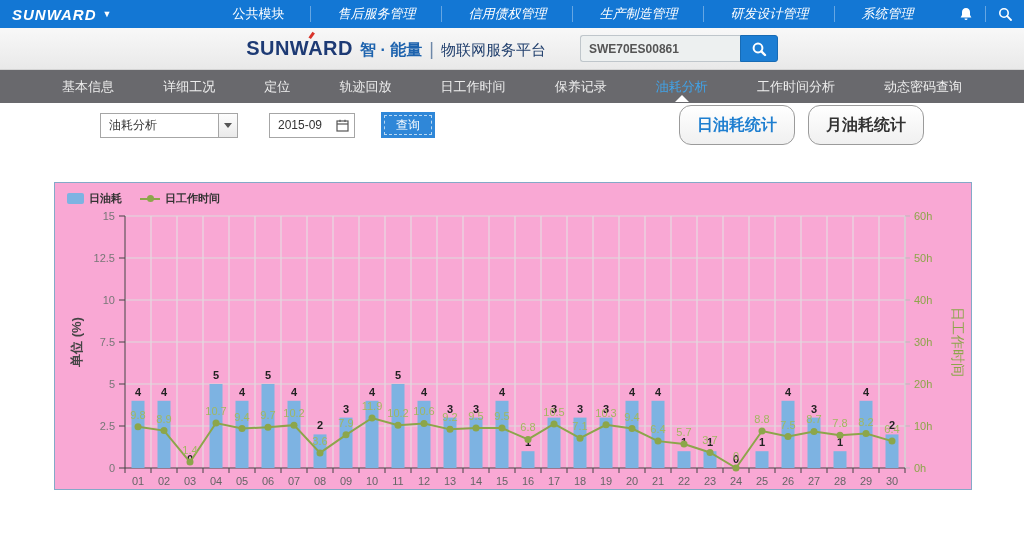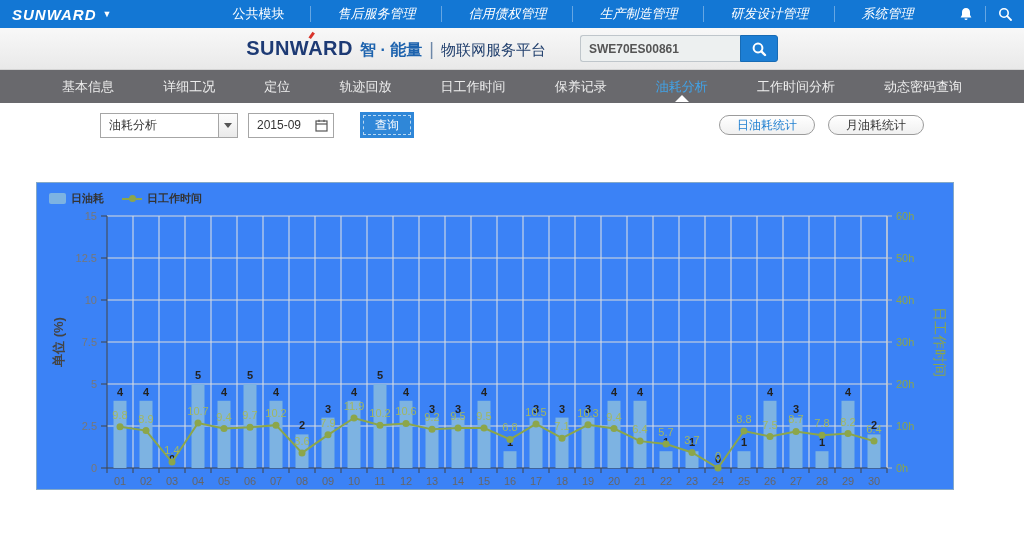--- a/index.html
+++ b/index.html
@@ -35,31 +35,31 @@
   .subnav .tab.active { color:#41a3e8; }
   .subnav .tab.active .tri { position:absolute; bottom:0; left:50%; margin-left:-7px; width:0; height:0; border-left:7px solid transparent; border-right:7px solid transparent; border-bottom:7px solid #ffffff; }
 
   
   .filterbar { height:44px; display:flex; align-items:center; background:#fff; }
   .filter-left { display:flex; align-items:center; gap:10px; margin-left:100px; }
   .selectbox { width:138px; height:25px; border:1px solid #a6a6a6; background:#fff; display:flex; align-items:center; font-size:12px; color:#333; cursor:pointer; position:relative; }
   .selectbox .sel-text { padding-left:8px; flex:1; }
   .selectbox .arrow-cell { width:19px; height:100%; border-left:1px solid #a6a6a6; background:linear-gradient(#fdfdfd,#eaeaea); display:flex; align-items:center; justify-content:center; }
   .chev { width:0; height:0; border-left:4px solid transparent; border-right:4px solid transparent; border-top:5px solid #555; }
-  .datebox { width:86px; height:25px; border:1px solid #a6a6a6; background:#fff; display:flex; align-items:center; font-size:12px; color:#333; cursor:pointer; }
+  .datebox { width:86px; height:25px; border:1px solid #a6a6a6; background:#fff; display:flex; align-items:center; font-size:12px; color:#333; cursor:pointer;margin-left:21px; }
   .datebox .date-text { padding-left:8px; flex:1; }
   .datebox .cal { margin-right:5px; display:flex; }
   .query-btn { margin-left:16px; height:26px; padding:0 14px; background:#2f87d8; color:#fff; font-size:12px; border:1px solid #2f87d8; outline:1px dashed #b9d8f2; outline-offset:-4px; cursor:pointer; }
   .filter-right { margin-left:auto; margin-right:100px; display:flex; gap:13px; }
-  .pill-btn { height:20px; padding:0 17px; border:1px solid #9b9b9b; border-radius:12px; background:linear-gradient(#ffffff,#f0f0f0); font-size:12px; font-weight:normal; cursor:pointer; }
+  .pill-btn { height:40px; padding:0 17px; border:1px solid #9b9b9b; border-radius:12px; background:linear-gradient(#ffffff,#f0f0f0); font-size:16px; font-weight:bold; cursor:pointer; }
   .pill-btn.daily { color:#1f7fd0; }
   .pill-btn.monthly { color:#333; }
 
   
-  .chart-panel { position:absolute; left:36px; top:182px; width:918px; height:308px; border:1px solid #84a9c8; background:#3b82f6; }
+  .chart-panel { position:absolute; left:54px; top:182px; width:918px; height:308px; border:1px solid #84a9c8; background:#f9a8d4; }
   .legend { position:absolute; left:12px; top:8px; display:flex; align-items:center; gap:18px; z-index:2; }
   .legend .entry { display:flex; align-items:center; gap:5px; cursor:pointer; }
   .legend .swatch { width:17px; height:11px; border-radius:2px; }
   .legend .linemark { width:20px; height:2px; position:relative; }
   .legend .linemark i { position:absolute; left:7px; top:-2.5px; width:7px; height:7px; border-radius:50%; }
   .legend .ltext { font-size:11px; font-weight:bold; color:#333; }
   #chart-svg { position:absolute; left:0; top:0; }
   #chart-svg text { font-family:"Liberation Sans",sans-serif; }
 </style>
 </head>

